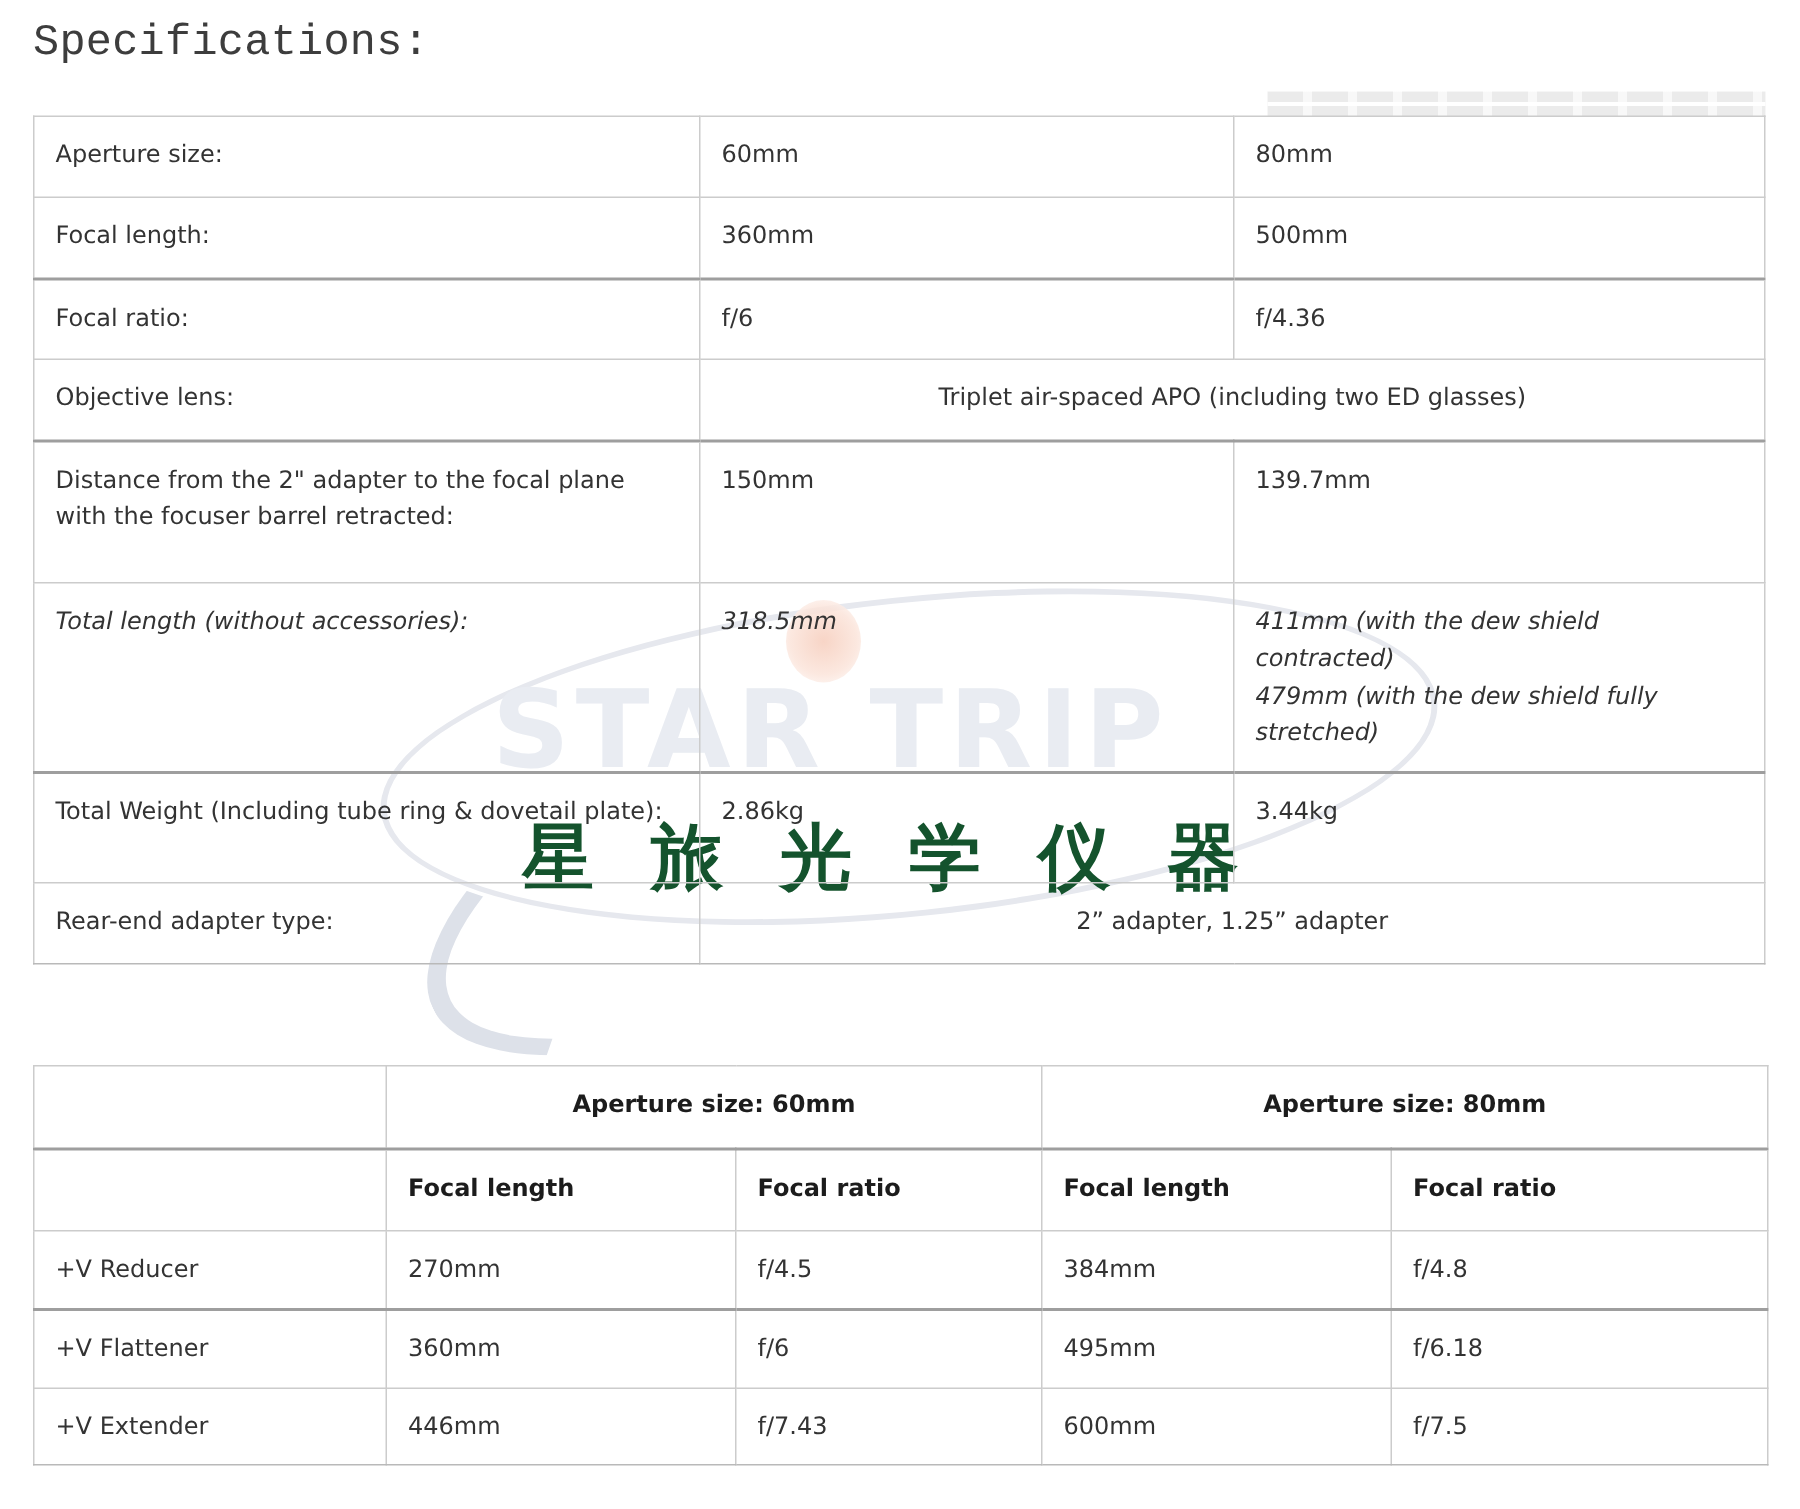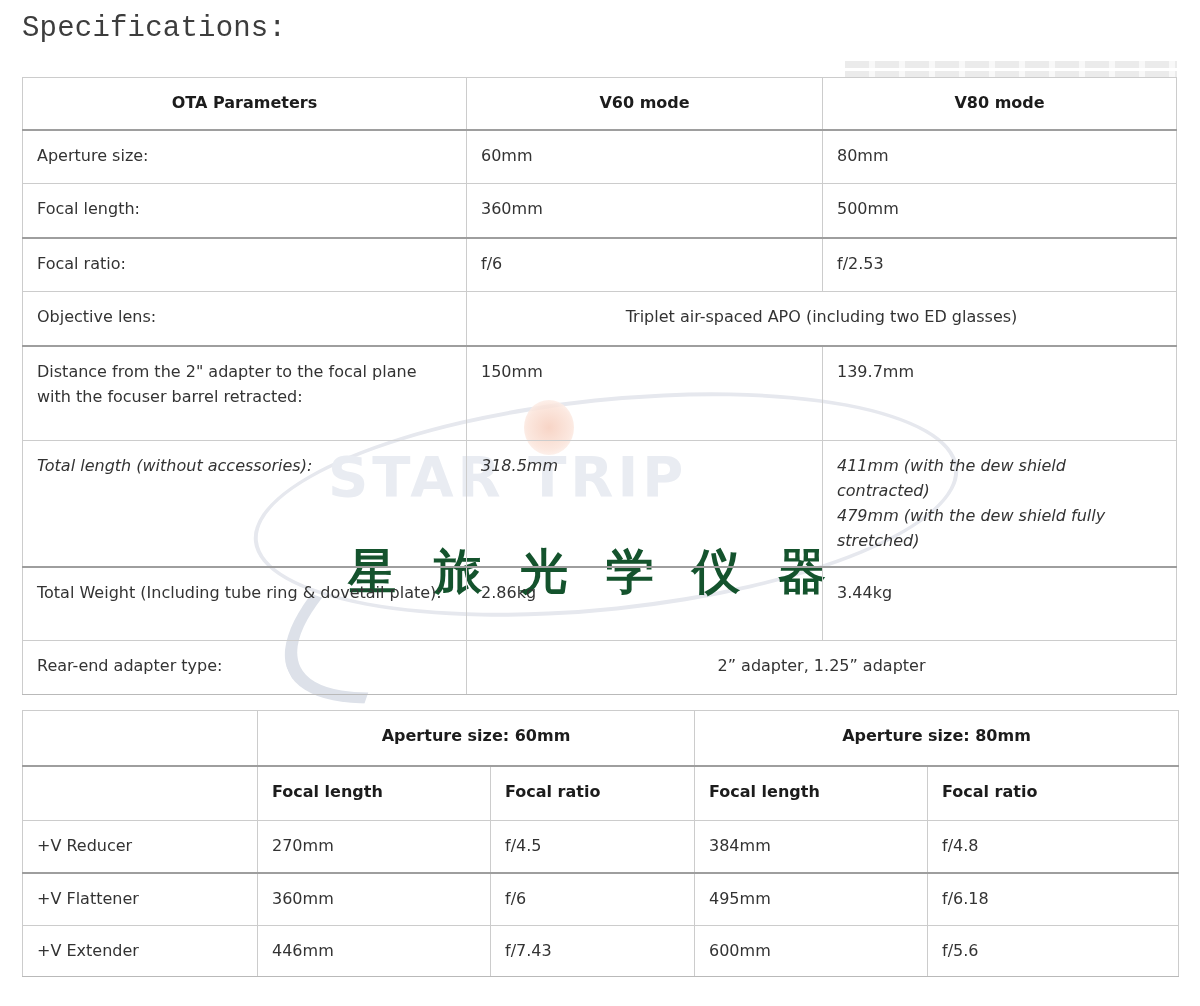--- a/index.html
+++ b/index.html
@@ -25,21 +25,21 @@
     border: 13px solid transparent; border-left-color: #dde1e9;
     border-radius: 50%; transform: rotate(-26deg);
   }
   .wm-dot {
     left: 524px; top: 400px; width: 50px; height: 55px; border-radius: 50%;
     background: radial-gradient(circle at 50% 50%, #f6cdbc 0%, #fbe4da 60%, #ffffff 100%);
     opacity: 0.85;
   }
   .wm-brand {
     left: 328px; top: 444px;
-    font-size: 56px; font-weight: bold; letter-spacing: 4px;
+    font-size: 72px; font-weight: bold; letter-spacing: 4px;
     color: #e9ecf2; white-space: nowrap;
   }
   .wm-brand-cn {
     left: 348px; top: 540px;
     font-size: 48px; font-weight: bold; letter-spacing: 38px;
     color: #14532d; white-space: nowrap;
   }
   .artifact-stripes {
     left: 845px; top: 61px; width: 332px; height: 17px;
     background-image:
@@ -86,39 +86,34 @@
 <div class="wm wm-brand-cn">星旅光学仪器</div>
 <div class="wm artifact-stripes"></div>
 
 <table id="spec-table">
   <colgroup>
       <col style="width:444px">
       <col style="width:356px">
       <col style="width:354px">
     </colgroup>
   <tbody>
-      <tr class="hrow db">
-    <td class="bold center">OTA Parameters</td>
-    <td class="bold center">V60 mode</td>
-    <td class="bold center">V80 mode</td>
-  </tr>
   <tr class="r-std">
     <td>Aperture size:</td>
     <td>60mm</td>
     <td>80mm</td>
   </tr>
   <tr class="r-std db">
     <td>Focal length:</td>
     <td>360mm</td>
     <td>500mm</td>
   </tr>
   <tr class="r-std">
     <td>Focal ratio:</td>
     <td>f/6</td>
-    <td>f/2.53</td>
+    <td>f/4.36</td>
   </tr>
   <tr class="r-std db">
     <td>Objective lens:</td>
     <td colspan="2" class="center">Triplet air-spaced APO (including two ED glasses)</td>
   </tr>
   <tr class="r-dist">
     <td>Distance from the 2" adapter to the focal plane with the focuser barrel retracted:</td>
     <td>150mm</td>
     <td>139.7mm</td>
   </tr>
@@ -175,16 +170,16 @@
     <td>360mm</td>
     <td>f/6</td>
     <td>495mm</td>
     <td>f/6.18</td>
   </tr>
   <tr>
     <td>+V Extender</td>
     <td>446mm</td>
     <td>f/7.43</td>
     <td>600mm</td>
-    <td>f/5.6</td>
+    <td>f/7.5</td>
   </tr>
 </tbody>
   </table>
 
 </body></html>

